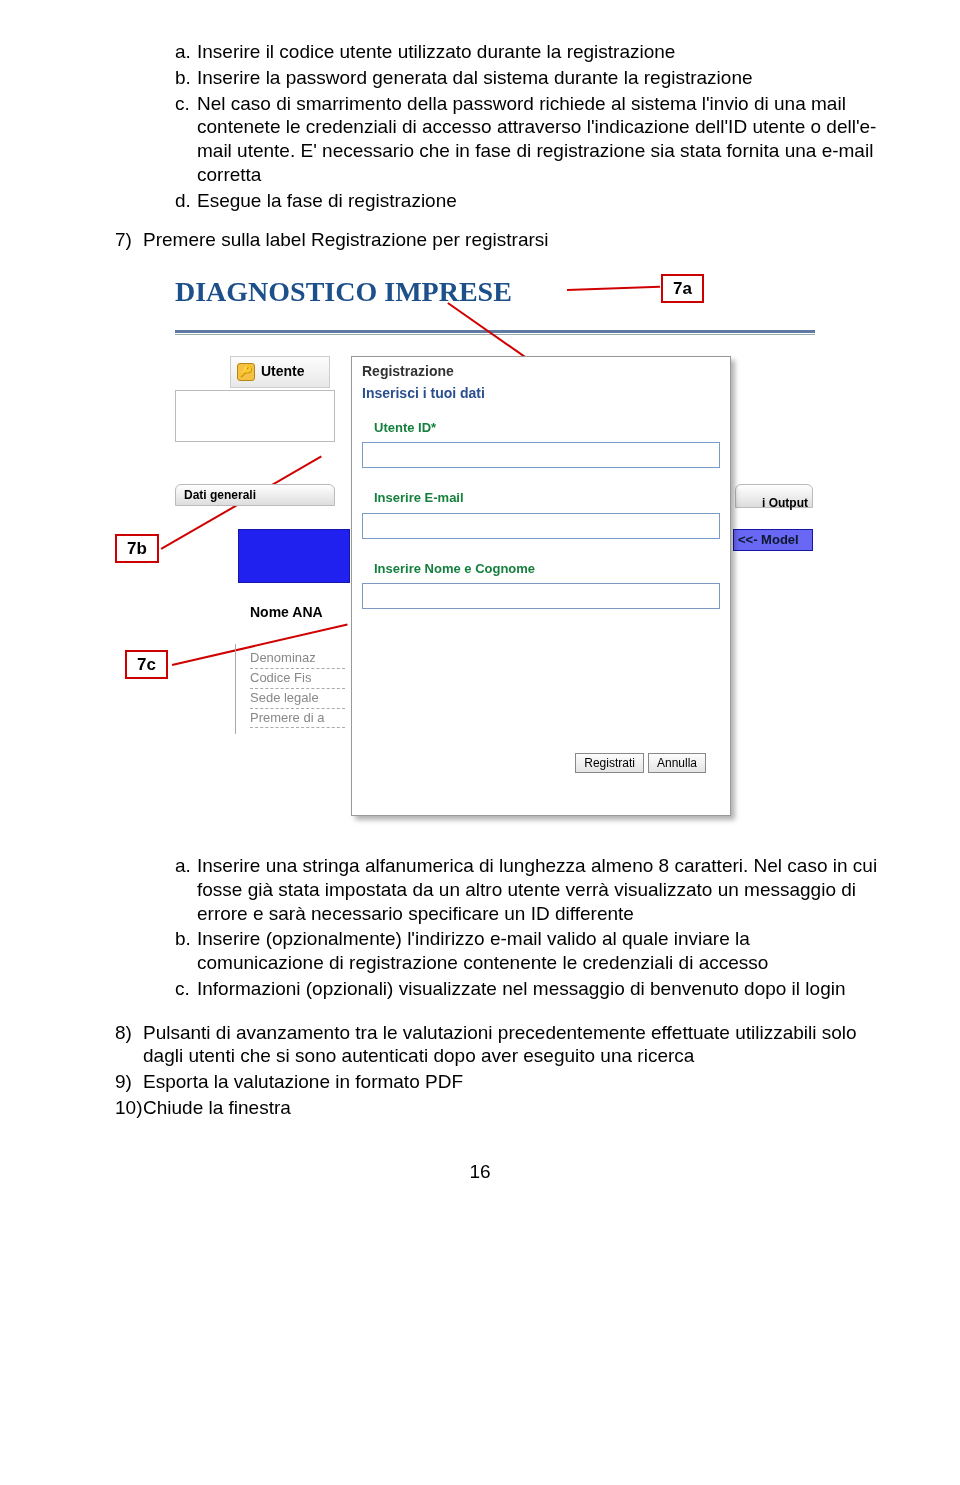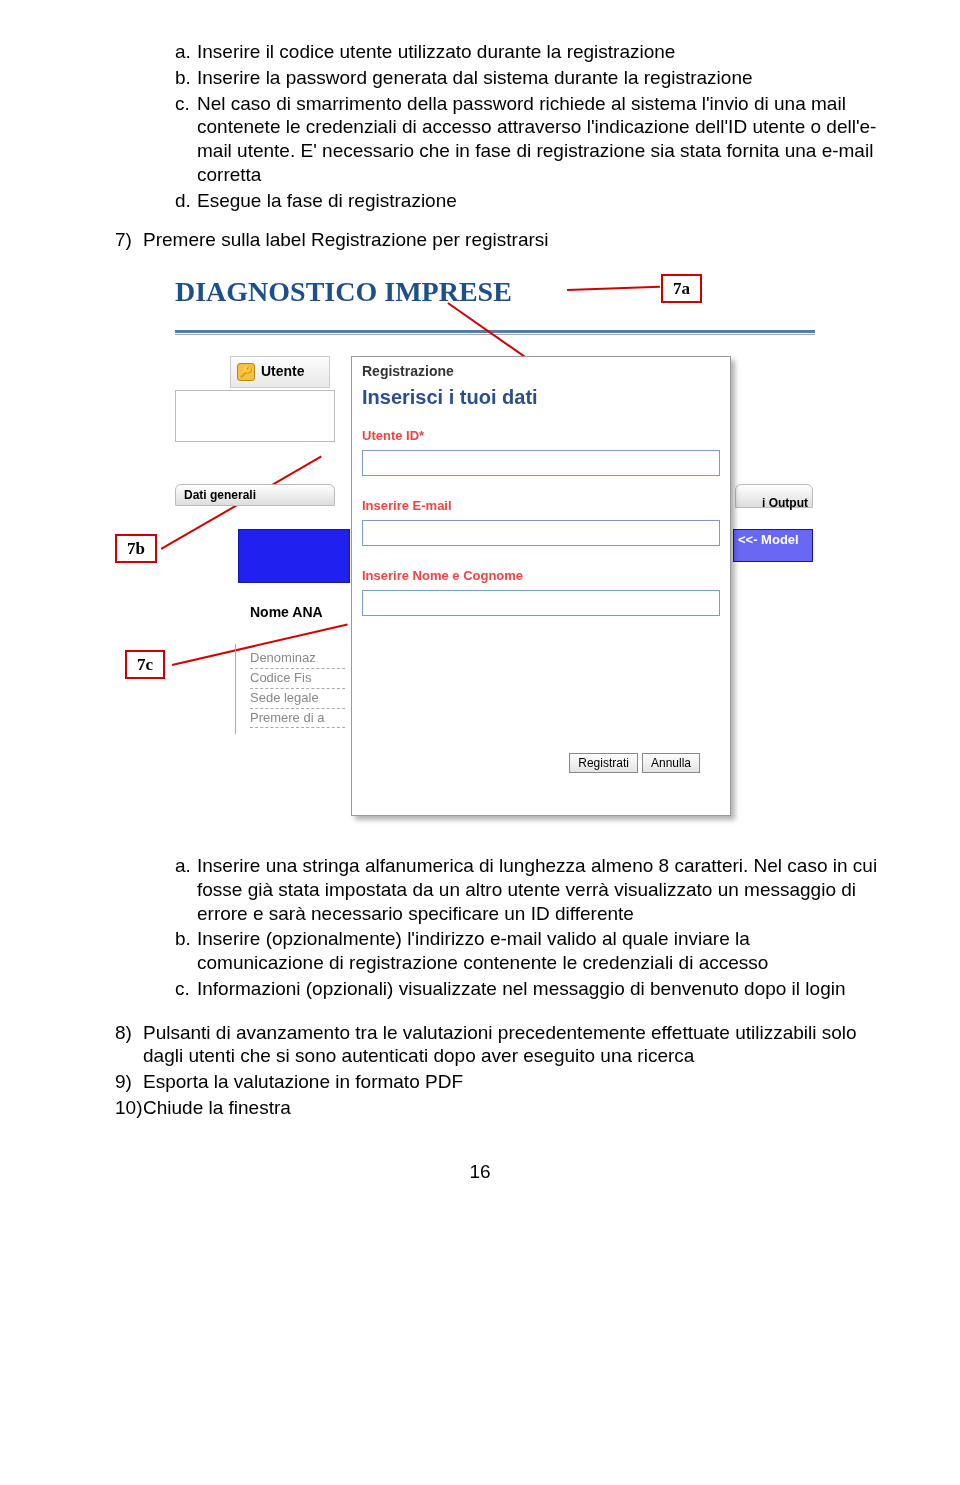--- a/index.html
+++ b/index.html
@@ -42,21 +42,21 @@
     background: #5e7aa3;
   }
   .hr2 {
     position:absolute; top: 60px; left: 60px; width: 640px; height: 1px;
     background: #9aa;
   }
   .callout {
     position: absolute;
     background: #fff;
     border: 2px solid #c00;
-    font-family: Liberation Serif, serif;
+    font-family: Liberation Sans, sans-serif;
     font-weight: bold;
     font-size: 17px;
     text-align: center;
     padding: 4px 10px;
     line-height: 1;
   }
   .login-box {
     position: absolute;
     top: 82px; left: 115px;
     width: 100px; height: 32px;
@@ -79,32 +79,32 @@
     top: 82px; left: 236px;
     width: 380px; height: 460px;
     background: #fff;
     border: 1px solid #999;
     box-shadow: 4px 4px 5px rgba(0,0,0,0.3);
     padding: 6px 10px 10px 10px;
     font-family: Verdana, Arial, sans-serif;
     font-size: 13px;
   }
   .dialog .hdr1 { color: #333; font-weight: bold; margin-bottom: 4px; font-size:14px;}
-  .dialog .hdr2 { color: #2a4f8f; font-weight: bold; margin-bottom: 18px; font-size:20px;}
-  .dialog .lbl { font-weight: bold; margin: 8px 0 6px 0; color:#ef4444; font-size:13px;}
+  .dialog .hdr2 { color: #2a4f8f; font-weight: bold; margin-bottom: 18px; font-size:14px;}
+  .dialog .lbl { font-weight: bold; margin: 8px 0 6px 12px; color:#15803d; font-size:13px;}
   .dialog input[type=text] {
     width: 100%; height: 26px;
     border: 1px solid #7a9cc4;
     background: #fff;
     padding: 2px 4px;
     font-size: 13px;
   }
   .dialog-buttons {
     position: absolute;
-    bottom: 42px; right: 30px;
+    bottom: 42px; right: 24px;
     display: flex; gap: 4px;
   }
   .dialog-buttons button {
     font-family: Verdana, Arial, sans-serif;
     font-size: 12px;
     padding: 2px 8px;
     background: linear-gradient(#fdfdfd,#e4e4e4);
     border: 1px solid #888;
     cursor: pointer;
   }
@@ -132,24 +132,24 @@
   .blue-block {
     position:absolute;
     top: 255px; left: 123px;
     width: 112px; height: 54px;
     background: #2020ef;
     border:1px solid #1515a8;
   }
   .model-chip {
     position:absolute;
     top: 255px; left: 618px;
-    width: 80px; height: 33px;
+    width: 80px; height: 22px;
     background: #6868f5;
     border:1px solid #1515a8;
-    color: #ffffff;
+    color: #0f172a;
     font-weight:bold;
     font-size:13px;
     padding: 2px 0 0 4px;
     overflow:hidden;
   }
   .dati-ana {
     position:absolute;
     top: 330px; left: 135px;
     font-weight:bold; font-size:14px;
   }

